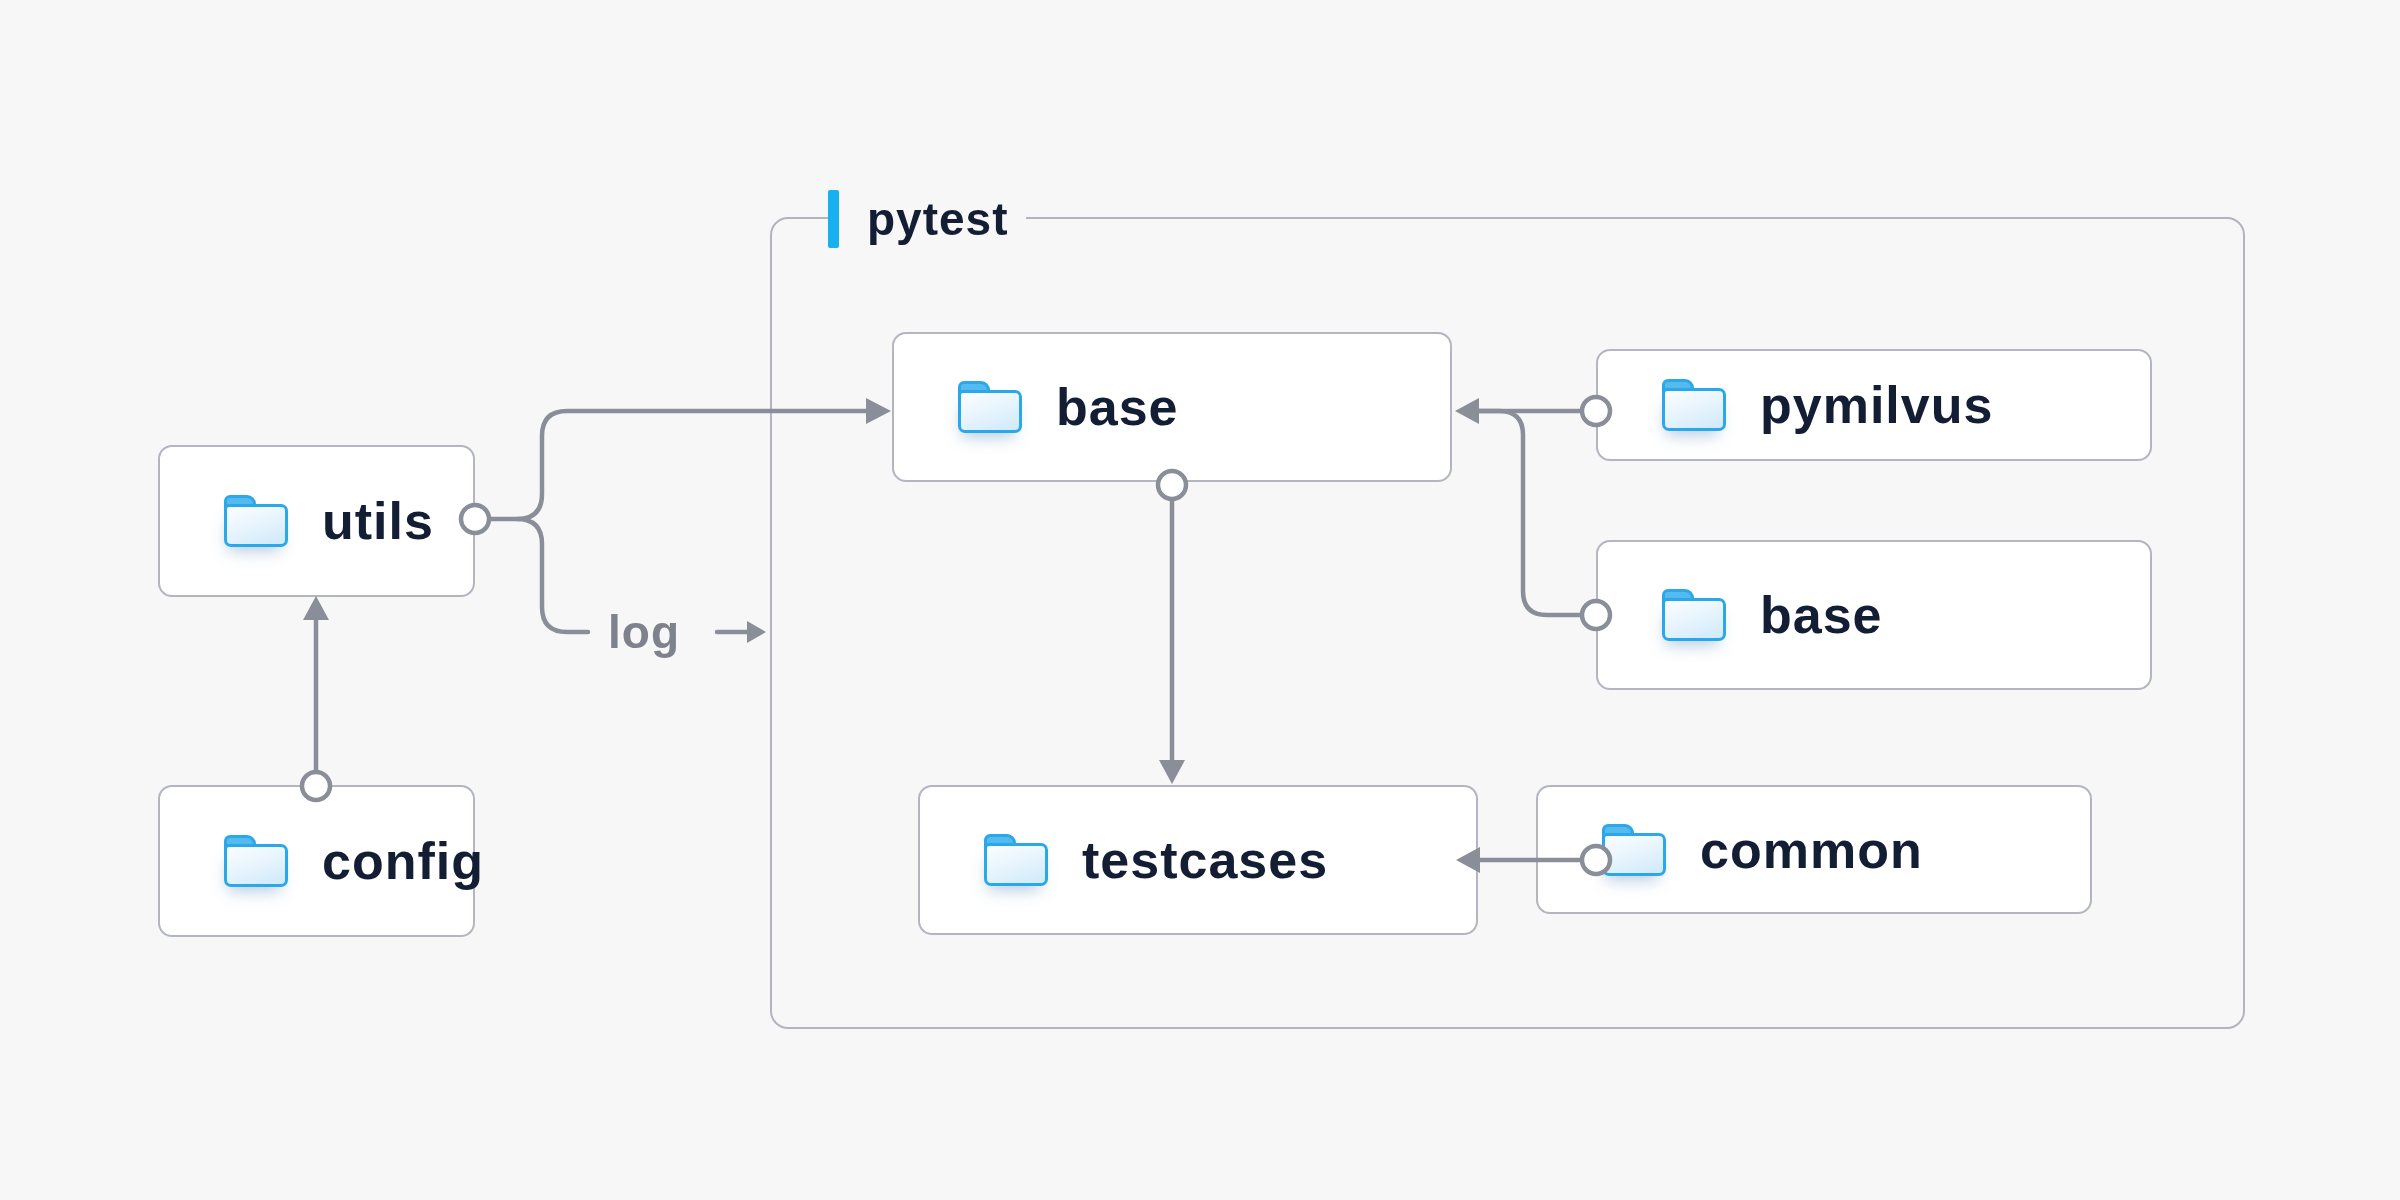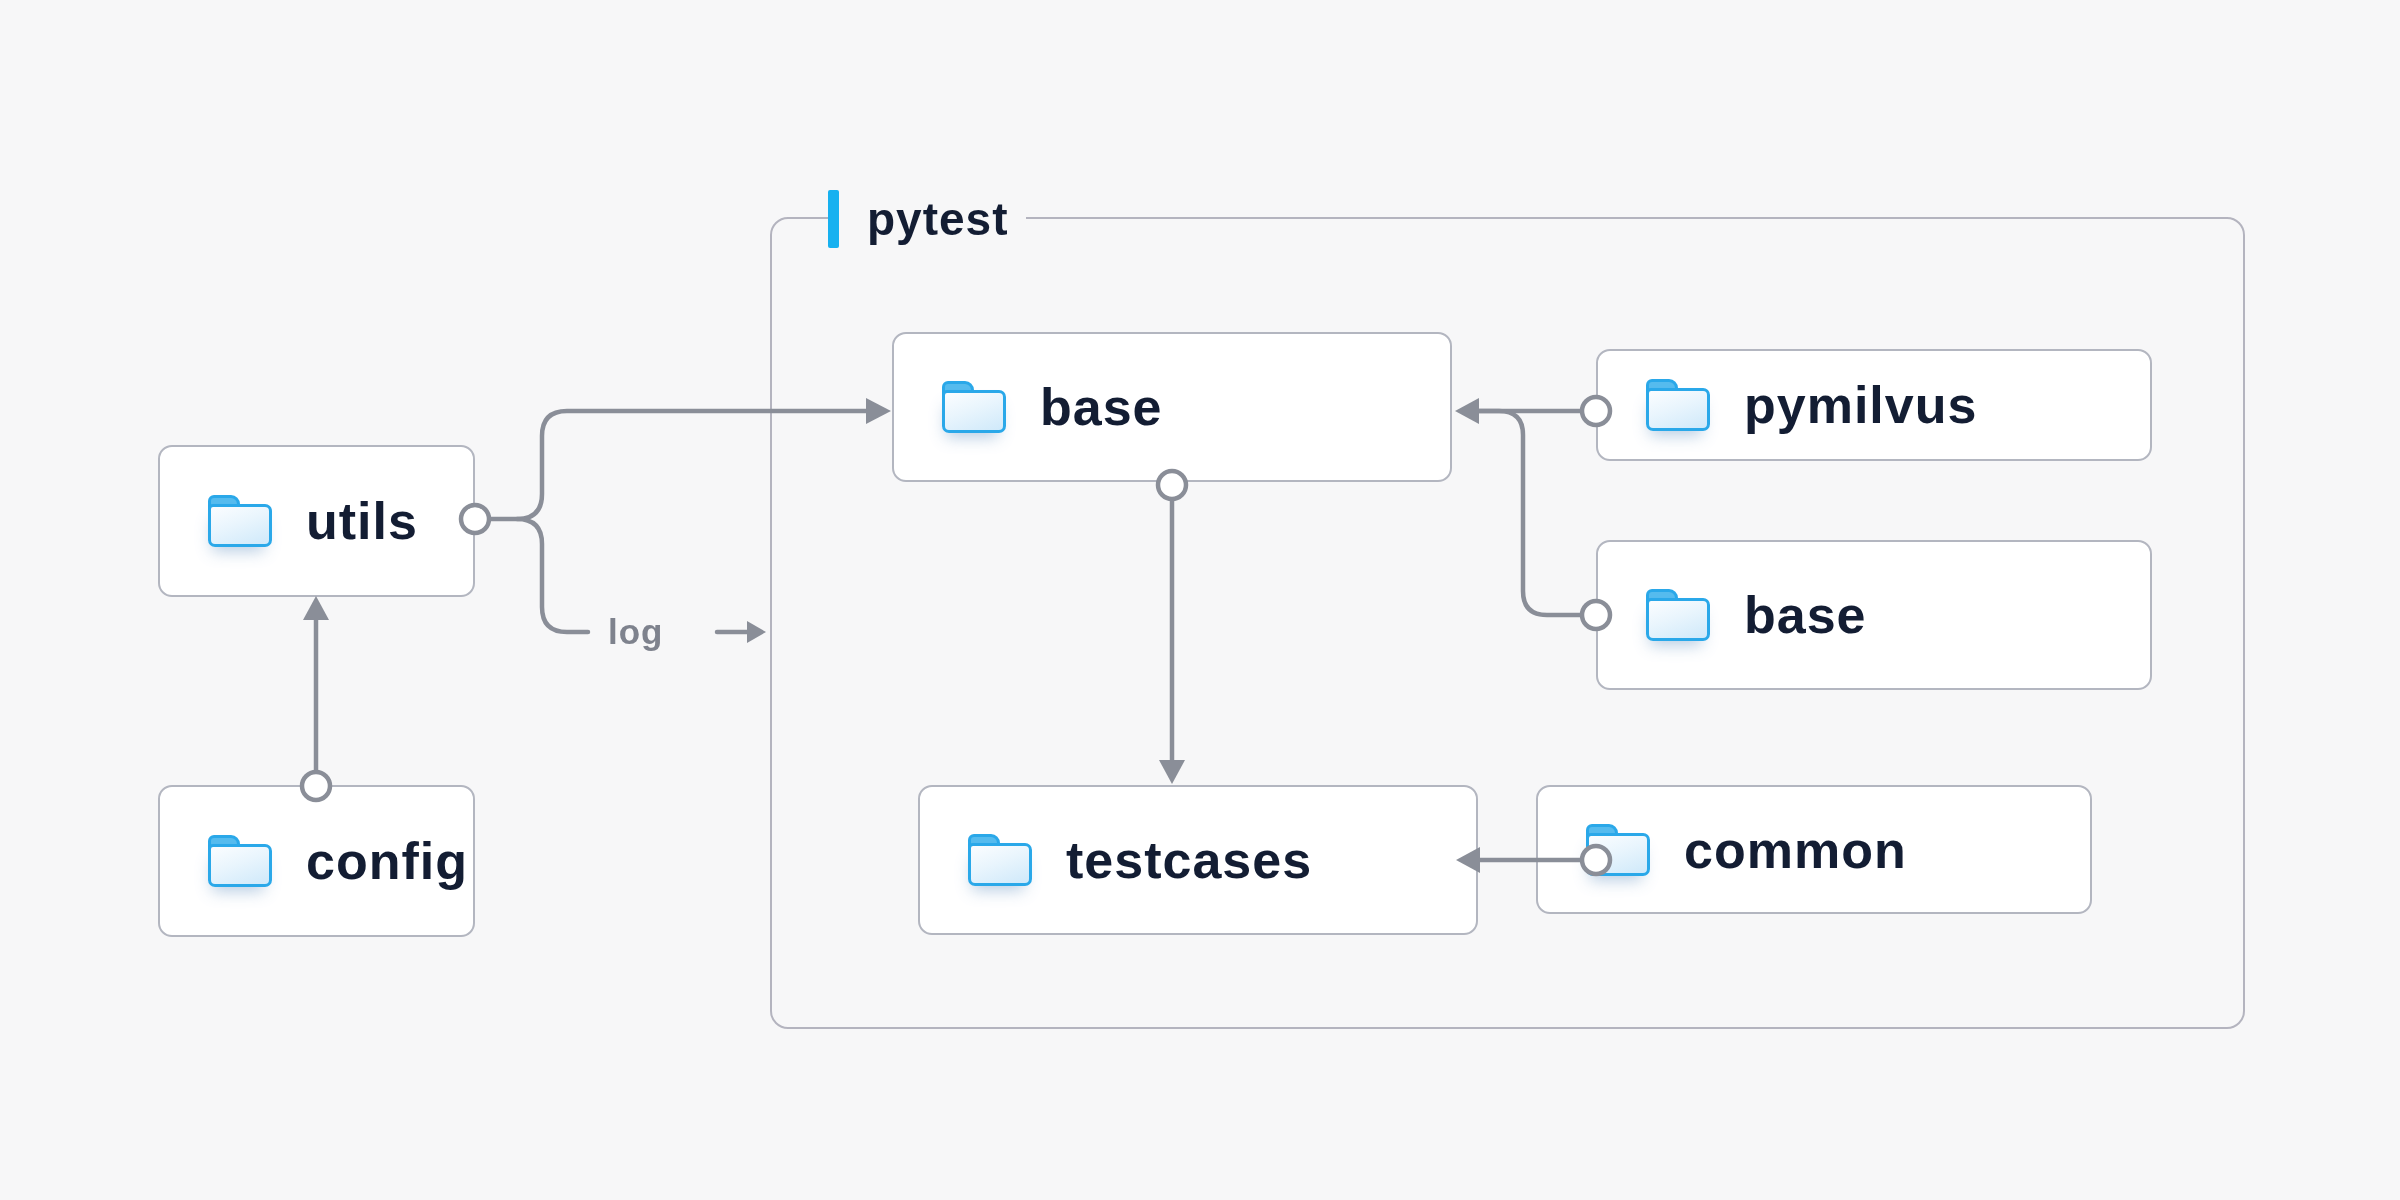--- a/index.html
+++ b/index.html
@@ -45,21 +45,21 @@
     flex:0 0 auto;
   }
   .group-label .group-title{
     font-size:46px;font-weight:bold;color:var(--text);
     letter-spacing:1px;line-height:58px;
   }
   
   .node{
     position:absolute;
     display:flex;align-items:center;gap:34px;
-    padding-left:48px;
+    padding-left:64px;
     background:var(--node-fill);
     border:2px solid var(--node-border);
     border-radius:14px;
   }
   .node-label{
     font-size:52px;font-weight:bold;color:var(--text);
     letter-spacing:1px;white-space:nowrap;
   }
   
   .folder{position:relative;width:64px;height:52px;flex:0 0 auto}
@@ -73,21 +73,21 @@
     position:absolute;left:0;top:9px;width:64px;height:43px;
     border:3px solid var(--folder-stroke);
     border-radius:5px 7px 7px 7px;
     background:linear-gradient(160deg,#fbfdff 0%,#e9f5fd 45%,#cfe9fa 100%);
     box-shadow:-2px 10px 16px -6px rgba(90,140,190,.45);
   }
   
   .edge-label{
     position:absolute;
     left:608px;top:606px;
-    font-size:35px;font-weight:bold;
+    font-size:46px;font-weight:bold;
     color:var(--muted-text);
     letter-spacing:1px;line-height:52px;
   }
   
   svg.wires{position:absolute;inset:0;pointer-events:none}
   svg.wires .wire{
     fill:none;stroke:var(--connector);
     stroke-width:4.5;stroke-linecap:round;stroke-linejoin:round;
   }
   svg.wires .head{fill:var(--connector);stroke:none}

